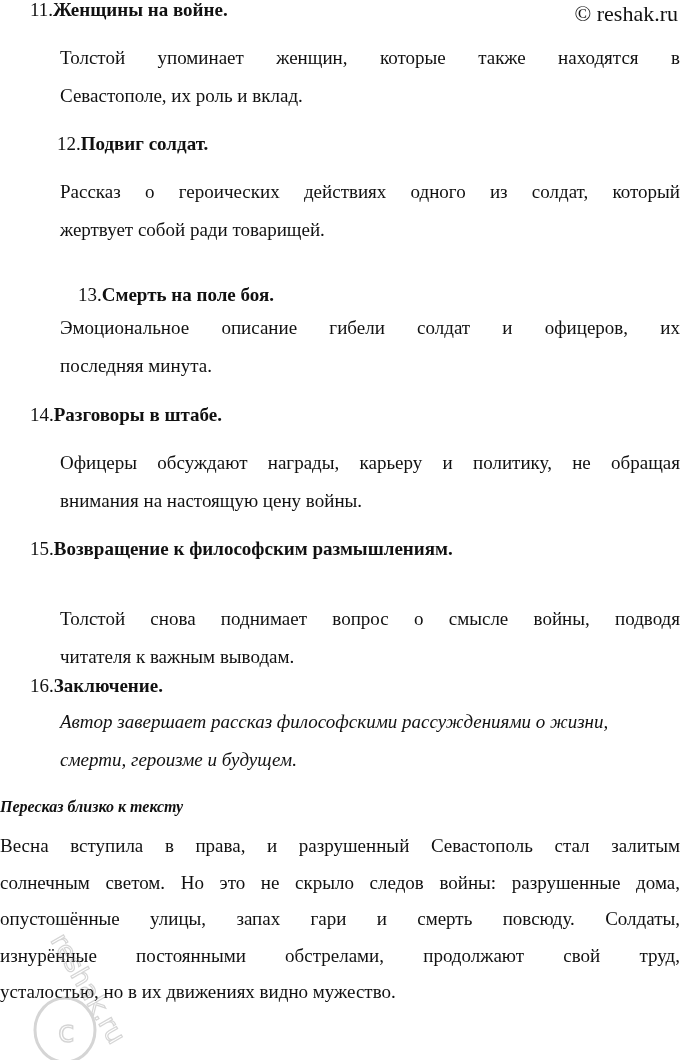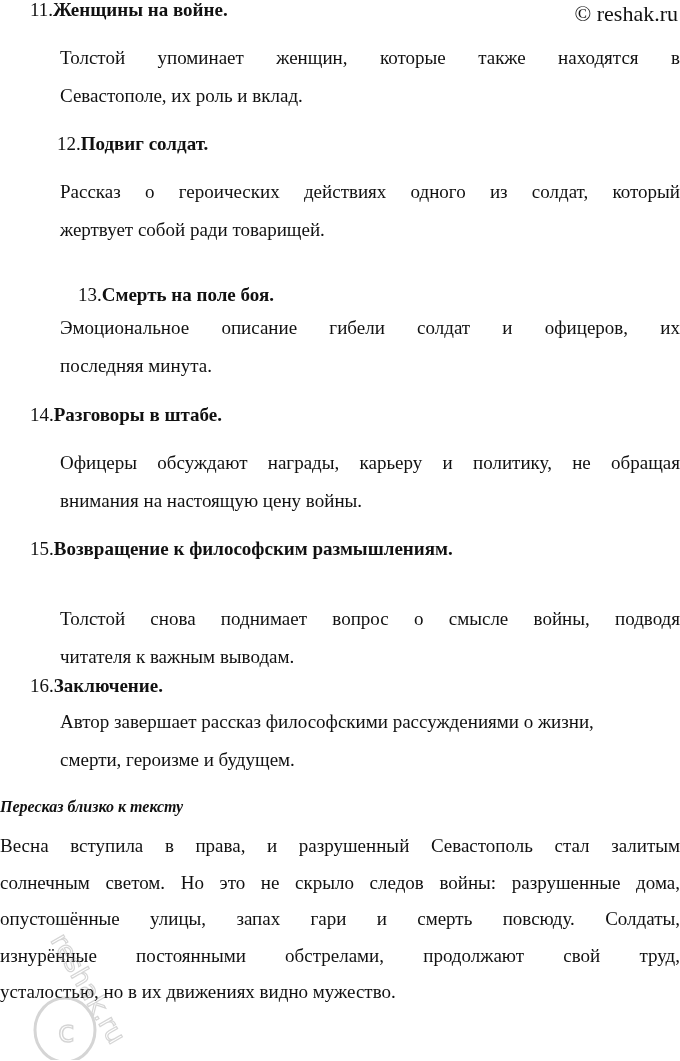--- a/index.html
+++ b/index.html
@@ -76,21 +76,21 @@
 <div class="item" style="top:538px;">
   <div class="item-title" style="top:0px;"><span class="item-num">15.</span><span class="item-name">Возвращение к философским размышлениям.</span></div>
   <div class="item-desc" style="top:38px;margin-top:24px;">
     <span class="justify-line">Толстой снова поднимает вопрос о смысле войны, подводя</span>
     <span>читателя к важным выводам.</span>
   </div>
 </div>
 
 <div class="item" style="top:675px;">
   <div class="item-title" style="top:0px;"><span class="item-num">16.</span><span class="item-name">Заключение.</span></div>
-  <div class="item-desc" style="top:28px;">
+  <div class="item-desc" style="top:28px;font-style:italic;">
     <span style="display:block;">Автор завершает рассказ философскими рассуждениями о жизни,</span>
     <span>смерти, героизме и будущем.</span>
   </div>
 </div>
 
 <div class="section-heading">Пересказ близко к тексту</div>
 
 <div class="paragraph">
   <span class="justify-line">Весна вступила в права, и разрушенный Севастополь стал залитым</span>
   <span class="justify-line">солнечным светом. Но это не скрыло следов войны: разрушенные дома,</span>

